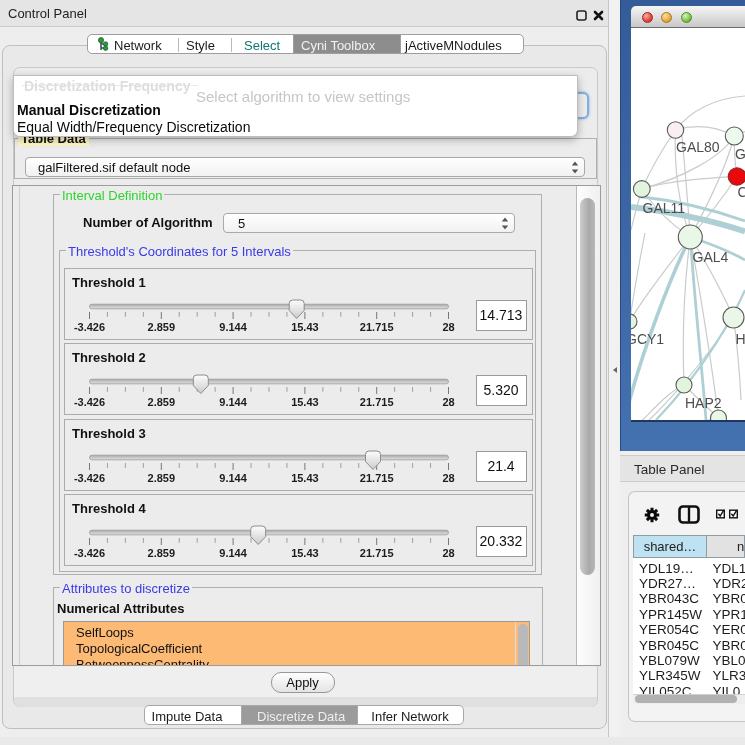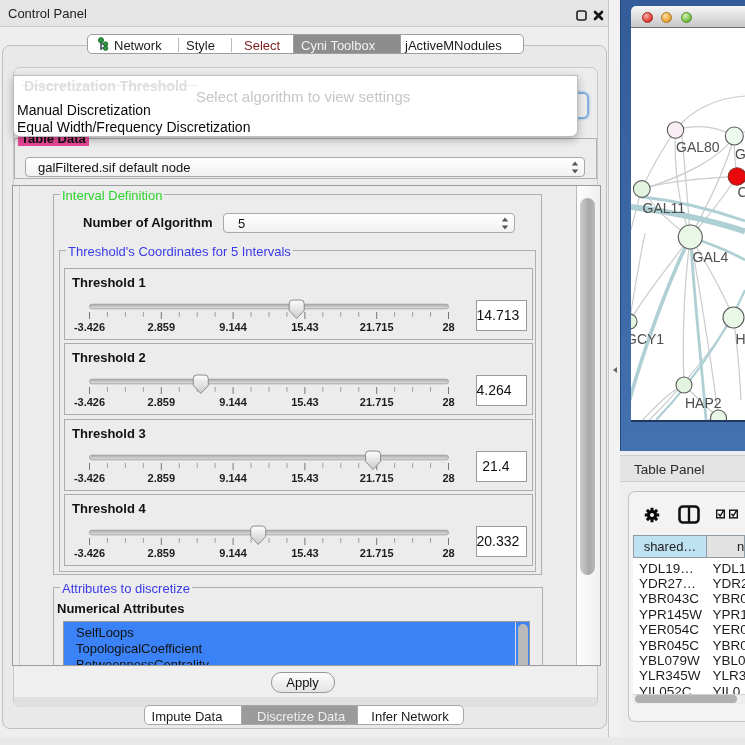--- a/index.html
+++ b/index.html
@@ -1,20 +1,20 @@
 <!DOCTYPE html>
 <html><head><meta charset="utf-8">
 <style>
 *{margin:0;padding:0;box-sizing:border-box}
 html,body{width:745px;height:745px;overflow:hidden;background:#eeeeee;
 font-family:"Liberation Sans",sans-serif;position:relative}
 .abs{position:absolute}
 .tbox{position:absolute;left:64px;width:468.5px;height:72px;border:1px solid #ababab;background:#ececec}
 .ttitle{position:absolute;left:7px;top:6px;font-size:13px;font-weight:bold;color:#111}
-.tval{position:absolute;left:410.5px;top:31px;width:51px;height:31px;background:#fff;border:1px solid #9a9a9a;font-size:14px;color:#111;text-align:right;line-height:29px;padding-right:16px}
+.tval{position:absolute;left:410.5px;top:31px;width:51px;height:31px;background:#fff;border:1px solid #9a9a9a;font-size:14px;color:#111;text-align:center;line-height:29px;padding-right:0}
 .combo{position:absolute;background:linear-gradient(#ffffff,#f1f1f1);border:1px solid #a9a9a9;border-radius:4px;font-size:13px;color:#111}
 .spin{position:absolute;right:6px;top:50%;transform:translateY(-50%);width:7px;height:13px}
 .trow{position:absolute;left:633px;width:112px;height:15.4px;font-size:13.5px;color:#1c1c1c}
 .c1{position:absolute;left:6px}
 .c2{position:absolute;left:79.5px}
 </style></head>
 <body>
 
 
 <div class="abs" style="left:0;top:0;width:620px;height:27px;background:#e5e5e5;border-bottom:1px solid #cbcbcb"></div>
@@ -38,45 +38,45 @@
 <div class="abs" style="left:204.5px;top:0px;width:1px;height:20px;background:#9e9e9e"></div>
 <div class="abs" style="left:312px;top:0px;width:1px;height:20px;background:#9e9e9e"></div>
 <svg class="abs" style="left:10px;top:2.5px" width="11" height="15">
 <path d="M3 4v9M3 7h4M3 11h4" stroke="#4a4f63" stroke-width="1.6" fill="none"></path>
 <circle cx="3" cy="3.2" r="2.6" fill="#2c9a3c" stroke="#17632a" stroke-width="0.8"></circle>
 <circle cx="7.6" cy="7" r="2.2" fill="#2c9a3c" stroke="#17632a" stroke-width="0.8"></circle>
 <circle cx="7.6" cy="11.2" r="2.2" fill="#2c9a3c" stroke="#17632a" stroke-width="0.8"></circle>
 </svg>
 <div class="abs" style="left:26px;top:3px;font-size:13px;color:#1a1a1a">Network</div>
 <div class="abs" style="left:98px;top:3px;font-size:13px;color:#1a1a1a">Style</div>
-<div class="abs" style="left:156px;top:3px;font-size:13px;color:#7f1d1d">Select</div>
+<div class="abs" style="left:156px;top:3px;font-size:13px;color:#0f766e">Select</div>
 <div class="abs" style="left:213px;top:3px;font-size:13px;color:#f2f2f2">Cyni Toolbox</div>
 <div class="abs" style="left:317px;top:3px;font-size:13px;color:#1a1a1a">jActiveMNodules</div>
 </div>
 
 
 <div class="abs" style="left:545px;top:92px;width:44px;height:27px;background:#ededed;border:2px solid #82aede;border-radius:6px;box-shadow:0 0 3px #82aede"></div>
 
 
 <div class="abs" style="left:14px;top:138px;width:583px;height:41px;border:1px solid #b0b0b0"></div>
-<div class="abs" style="left:18px;top:131px;font-size:13px;font-weight:bold;color:#111;background:#ec4899;padding:0 3px">Table Data</div>
+<div class="abs" style="left:18px;top:131px;font-size:13px;font-weight:bold;color:#111;background:#fef9c3;padding:0 3px">Table Data</div>
 <div class="combo" style="left:25px;top:156.5px;width:560px;height:20px">
 <div class="abs" style="left:12px;top:2.5px">galFiltered.sif default node</div>
 <svg class="spin" width="8" height="14">
       <path d="M4 1L7.2 5H0.8z" fill="#555"></path>
       <path d="M4 13L0.8 9h6.4z" fill="#555"></path>
     </svg>
 </div>
 
 
 <div class="abs" style="left:13px;top:75px;width:565px;height:62px;background:#fff;border:1px solid #bdbdbd;border-radius:0 0 7px 7px;box-shadow:0 3px 8px rgba(0,0,0,0.28)">
 <div class="abs" style="left:8px;top:8.5px;width:176px;height:1px;background:#ebebeb"></div>
-<div class="abs" style="left:10px;top:1.5px;font-size:14px;font-weight:bold;color:#dedede">Discretization Threshold</div>
+<div class="abs" style="left:10px;top:1.5px;font-size:14px;font-weight:bold;color:#dedede">Discretization Frequency</div>
 <div class="abs" style="left:182px;top:12px;font-size:15px;color:#c6c6c6">Select algorithm to view settings</div>
-<div class="abs" style="left:3px;top:26px;font-size:14px;font-weight:normal;color:#0a0a0a">Manual Discretization</div>
+<div class="abs" style="left:3px;top:26px;font-size:14px;font-weight:bold;color:#0a0a0a">Manual Discretization</div>
 <div class="abs" style="left:3px;top:43px;font-size:14px;color:#0a0a0a">Equal Width/Frequency Discretization</div>
 </div>
 
 
 <div class="abs" style="left:12px;top:185px;width:589px;height:481px;border:1px solid #9c9c9c;background:#ececec"></div>
 <div class="abs" style="left:19px;top:186px;width:1px;height:479px;background:#cfcfcf"></div>
 
 <div class="abs" style="left:576px;top:186px;width:24px;height:479px;background:linear-gradient(to right,#fdfdfd,#f0f0f0);border-left:1px solid #b9b9b9"></div>
 <div class="abs" style="left:580px;top:198px;width:15px;height:377px;background:linear-gradient(to right,#cdcdcd,#a9a9a9 60%,#b8b8b8);border-radius:7.5px"></div>
 
@@ -128,21 +128,21 @@
 <path d="M24.5 43v7M96.3 43v7M168.1 43v7M239.9 43v7M311.7 43v7M383.5 43v7" stroke="#777" stroke-width="1"></path>
 <path d="M42.45 43v4.8M60.4 43v4.8M78.35 43v4.8M114.25 43v4.8M132.2 43v4.8M150.15 43v4.8M186.05 43v4.8M204.0 43v4.8M221.95 43v4.8M257.85 43v4.8M275.8 43v4.8M293.75 43v4.8M329.65 43v4.8M347.6 43v4.8M365.55 43v4.8" stroke="#8a8a8a" stroke-width="0.8"></path>
 <text x="24.5" y="61.8" text-anchor="middle" font-size="11" font-weight="bold" fill="#1c1c1c">-3.426</text>
       <text x="96.3" y="61.8" text-anchor="middle" font-size="11" font-weight="bold" fill="#1c1c1c">2.859</text>
       <text x="168.1" y="61.8" text-anchor="middle" font-size="11" font-weight="bold" fill="#1c1c1c">9.144</text>
       <text x="239.9" y="61.8" text-anchor="middle" font-size="11" font-weight="bold" fill="#1c1c1c">15.43</text>
       <text x="311.7" y="61.8" text-anchor="middle" font-size="11" font-weight="bold" fill="#1c1c1c">21.715</text>
       <text x="383.5" y="61.8" text-anchor="middle" font-size="11" font-weight="bold" fill="#1c1c1c">28</text>
 <path d="M128.3 34.5a3.5 3.5 0 0 1 3.5-3.5h8a3.5 3.5 0 0 1 3.5 3.5v7L135.8 49.5l-7.5-8z" fill="url(#th)" stroke="#8c8c8c" stroke-width="1"></path>
 </svg>
-<div class="tval">4.264</div>
+<div class="tval">5.320</div>
 </div><div class="tbox" style="top:418.5px">
 <div class="ttitle">Threshold 3</div>
 <svg width="468" height="72" style="position:absolute;left:0;top:0" font-family="Liberation Sans, sans-serif">
 <rect x="24.5" y="35.2" width="359" height="4.6" rx="2.3" fill="url(#tg)" stroke="#999" stroke-width="0.8"></rect>
 <path d="M24.5 43v7M96.3 43v7M168.1 43v7M239.9 43v7M311.7 43v7M383.5 43v7" stroke="#777" stroke-width="1"></path>
 <path d="M42.45 43v4.8M60.4 43v4.8M78.35 43v4.8M114.25 43v4.8M132.2 43v4.8M150.15 43v4.8M186.05 43v4.8M204.0 43v4.8M221.95 43v4.8M257.85 43v4.8M275.8 43v4.8M293.75 43v4.8M329.65 43v4.8M347.6 43v4.8M365.55 43v4.8" stroke="#8a8a8a" stroke-width="0.8"></path>
 <text x="24.5" y="61.8" text-anchor="middle" font-size="11" font-weight="bold" fill="#1c1c1c">-3.426</text>
       <text x="96.3" y="61.8" text-anchor="middle" font-size="11" font-weight="bold" fill="#1c1c1c">2.859</text>
       <text x="168.1" y="61.8" text-anchor="middle" font-size="11" font-weight="bold" fill="#1c1c1c">9.144</text>
       <text x="239.9" y="61.8" text-anchor="middle" font-size="11" font-weight="bold" fill="#1c1c1c">15.43</text>
@@ -165,21 +165,21 @@
       <text x="383.5" y="61.8" text-anchor="middle" font-size="11" font-weight="bold" fill="#1c1c1c">28</text>
 <path d="M185.7 34.5a3.5 3.5 0 0 1 3.5-3.5h8a3.5 3.5 0 0 1 3.5 3.5v7L193.2 49.5l-7.5-8z" fill="url(#th)" stroke="#8c8c8c" stroke-width="1"></path>
 </svg>
 <div class="tval">20.332</div>
 </div>
 
 
 <div class="abs" style="left:53px;top:587px;width:490px;height:79px;border:1px solid #afafaf;border-bottom:none"></div>
 <div class="abs" style="left:60px;top:580.5px;font-size:13px;color:#3a3ae8;background:#ececec;padding:0 2px">Attributes to discretize</div>
 <div class="abs" style="left:57px;top:600.5px;font-size:13px;font-weight:bold;color:#111;background:#ececec">Numerical Attributes</div>
-<div class="abs" style="left:63px;top:621px;width:466.5px;height:44px;background:#3b82f6;border:1px solid #999;border-bottom:none;overflow:hidden">
+<div class="abs" style="left:63px;top:621px;width:466.5px;height:44px;background:#fdba74;border:1px solid #999;border-bottom:none;overflow:hidden">
 <div class="abs" style="left:12px;top:3px;font-size:13px;color:#111">SelfLoops</div>
 <div class="abs" style="left:12px;top:19px;font-size:13px;color:#111">TopologicalCoefficient</div>
 <div class="abs" style="left:12px;top:35px;font-size:13px;color:#111">BetweennessCentrality</div>
 <div class="abs" style="left:451px;top:0;width:1px;height:44px;background:#ddd"></div>
 <div class="abs" style="left:454px;top:2px;width:9.5px;height:42px;background:#b9b9b9;border-radius:5px 5px 0 0"></div>
 </div>
 
 
 <div class="abs" style="left:270.5px;top:671.5px;width:64px;height:21px;background:linear-gradient(#fefefe,#e4e4e4);border:1px solid #989898;border-radius:10px;font-size:13px;color:#111;text-align:center;line-height:19px">Apply</div>
 

